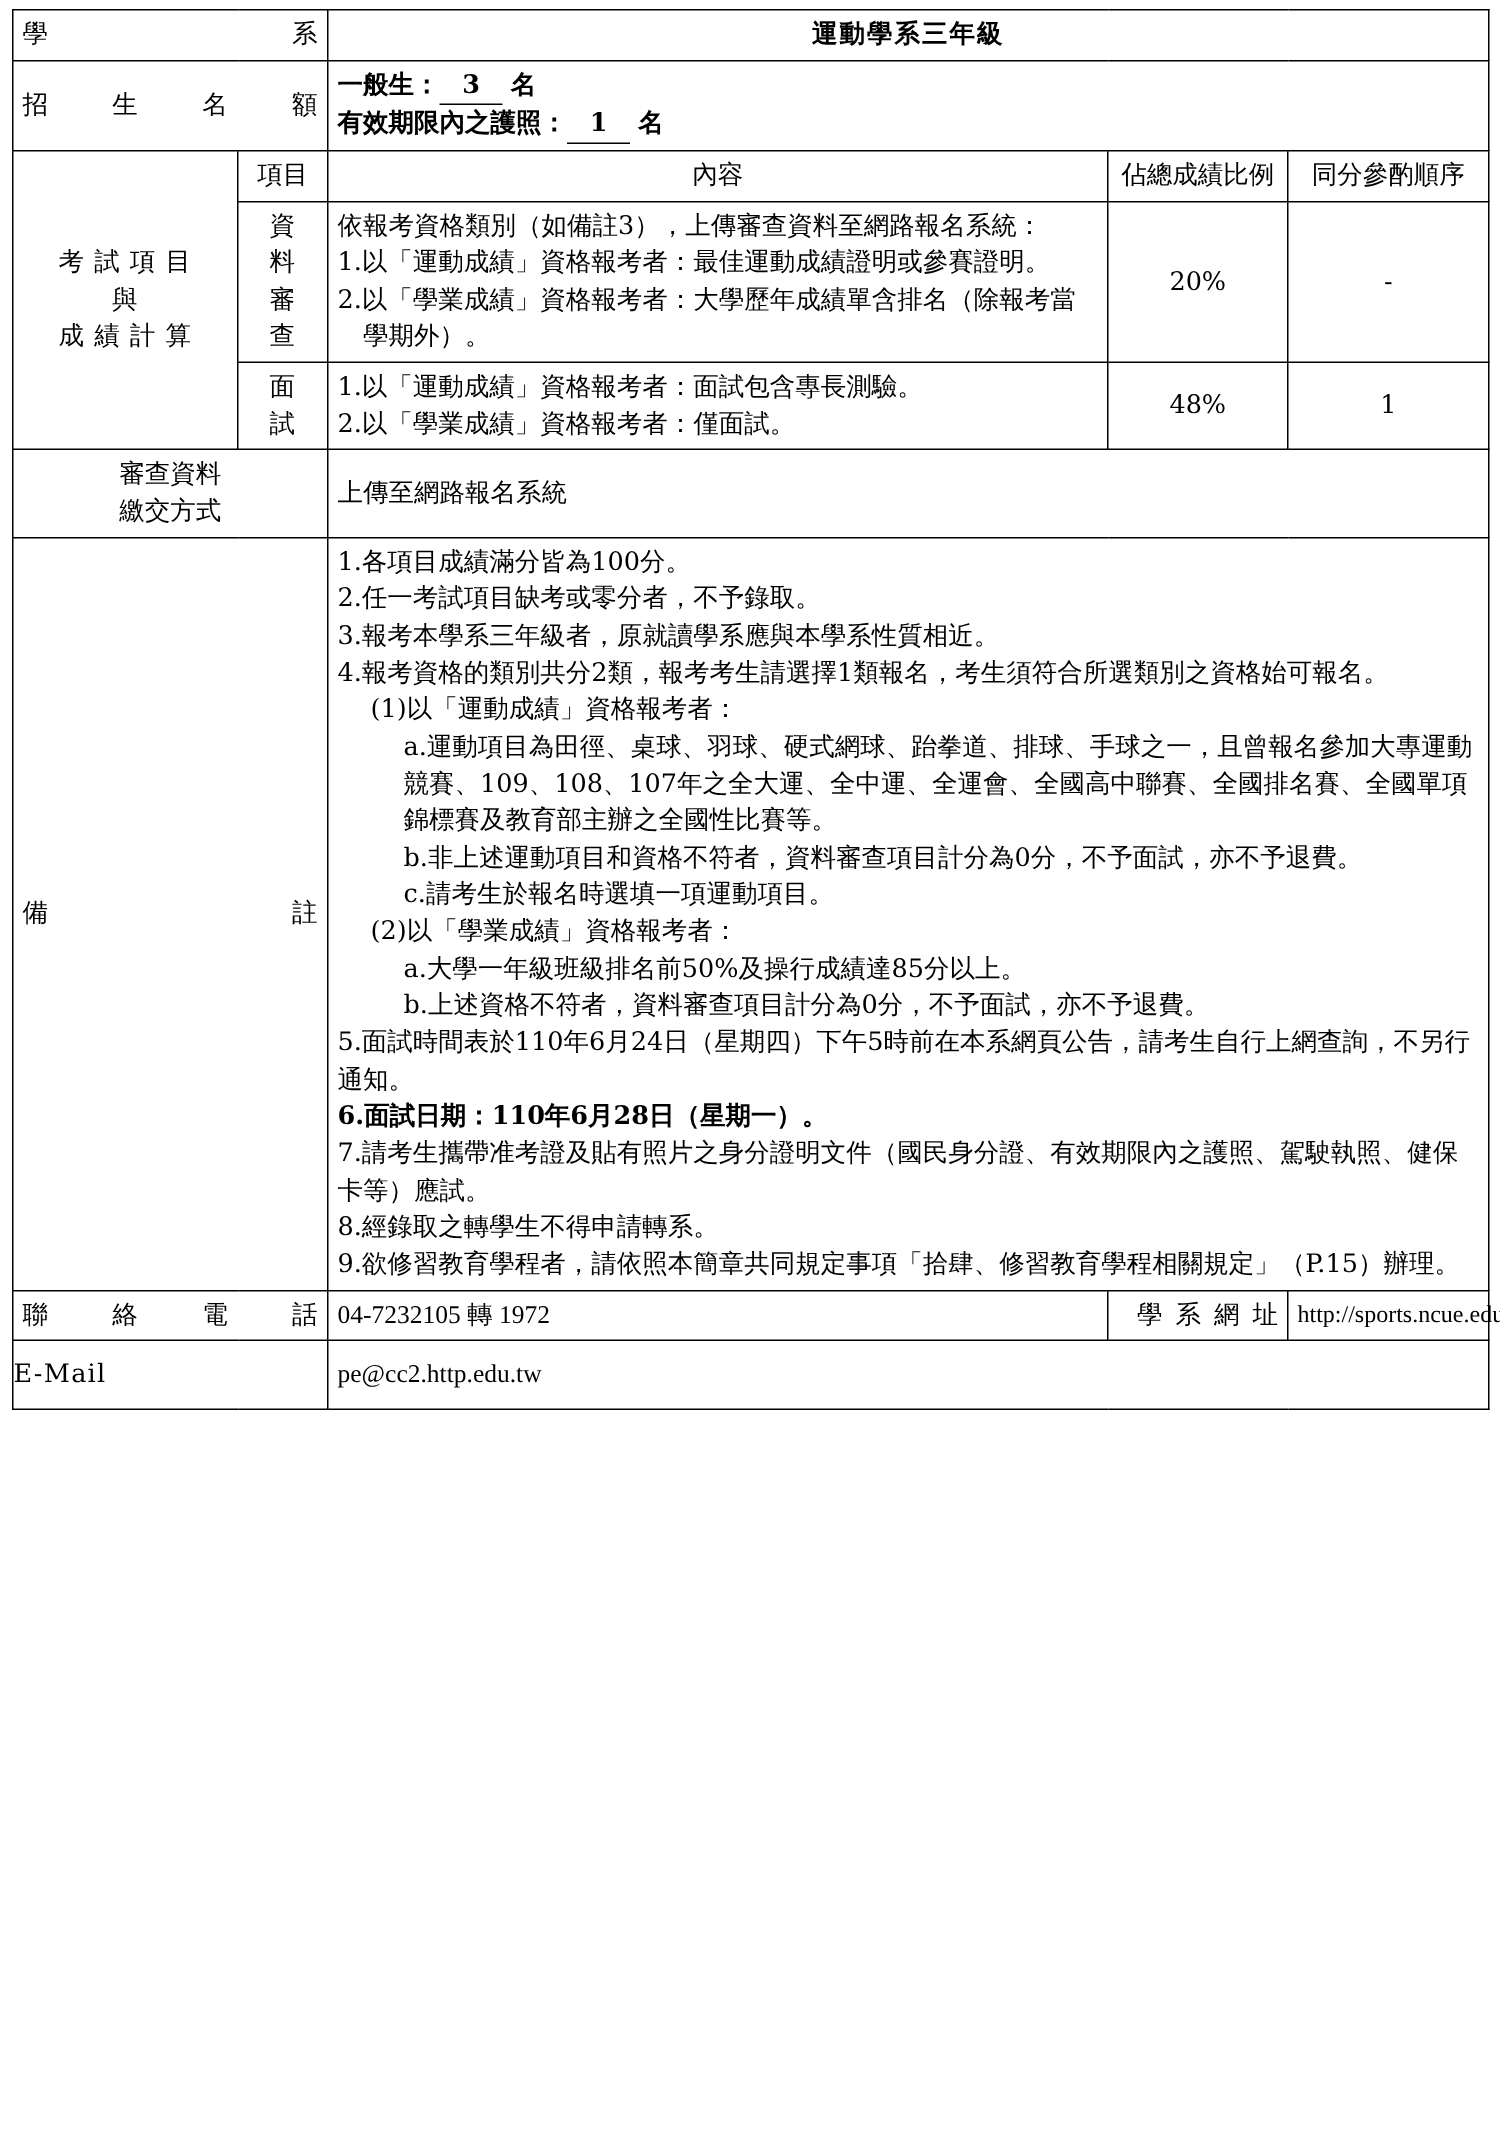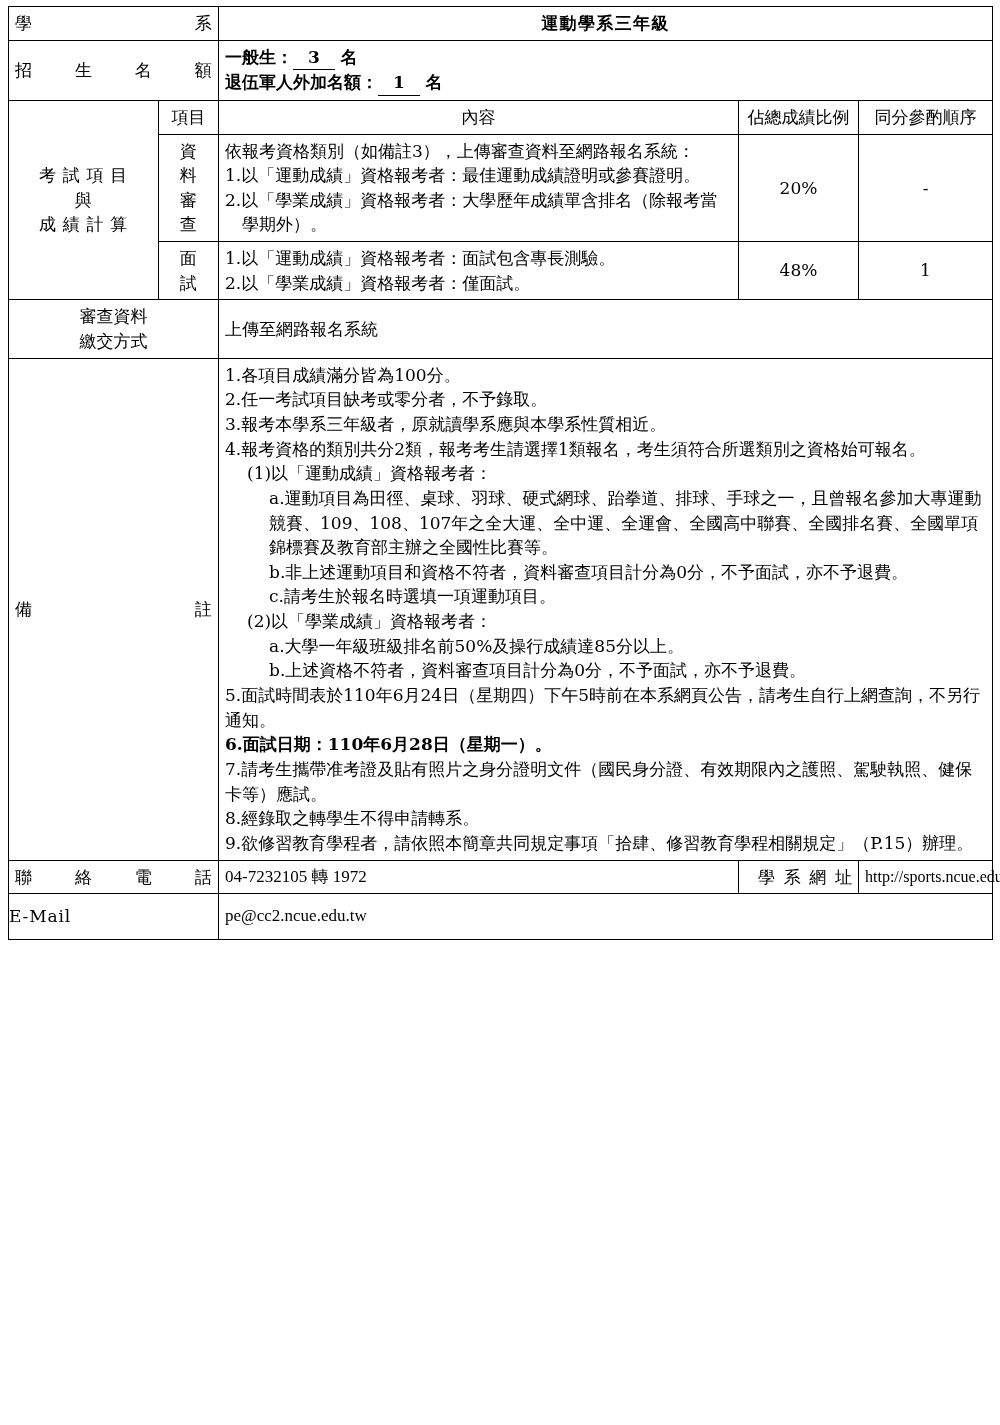--- a/index.html
+++ b/index.html
@@ -152,21 +152,21 @@
         <td class="title-cell" colspan="3">運動學系三年級</td>
       </tr>
 
       <tr>
         <td class="c-label spread2" colspan="2">招　生　名　額</td>
         <td class="quota" colspan="3">
           <div class="nowrap">
             <b>一般生：</b><span class="ul-num">3</span>&nbsp;<b>名</b>
           </div>
           <div class="nowrap">
-            <b>退伍軍人外加名額：</b><span class="ul-num">1</span>&nbsp;<b>名</b>
+            <b>有效期限內之護照：</b><span class="ul-num">1</span>&nbsp;<b>名</b>
           </div>
         </td>
       </tr>
 
       <tr>
         <td rowspan="3" class="vert">
           <span>考 試 項 目</span>
           <span>與</span>
           <span>成 績 計 算</span>
         </td>
@@ -239,17 +239,17 @@
 
       <tr>
         <td class="c-label spread2" colspan="2">聯　絡　電　話</td>
         <td class="val">04-7232105 轉 1972</td>
         <td class="label-center spread2" style="padding-left:19px;padding-right:6px">學 系 網 址</td>
         <td class="val" style="font-size:16px">http://sports.ncue.edu.tw/</td>
       </tr>
 
       <tr>
         <td class="email-label" colspan="2" style="padding:10px 0">E-Mail</td>
-        <td class="val" colspan="3">pe@cc2.ncue.edu.tw</td>
+        <td class="val" colspan="3">pe@cc2.http.edu.tw</td>
       </tr>
     </tbody>
   </table>
 </div>
 
 </body></html>

